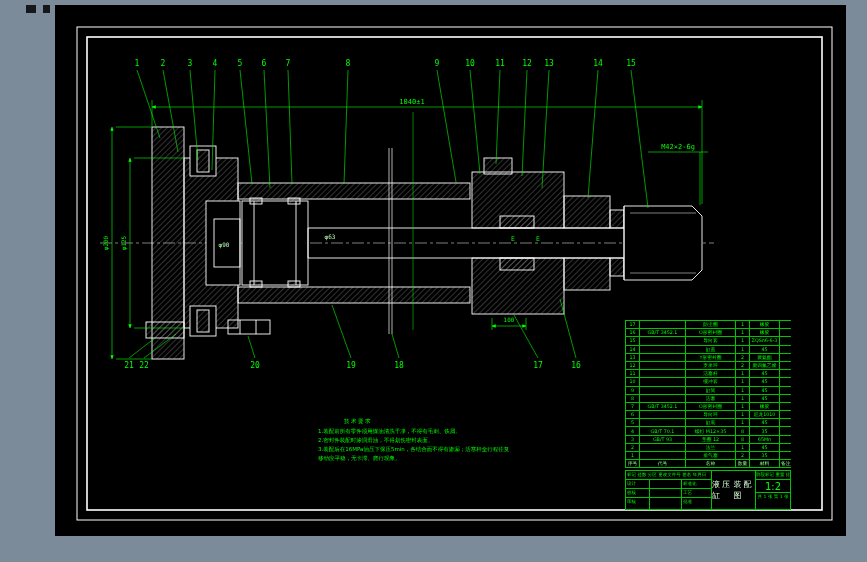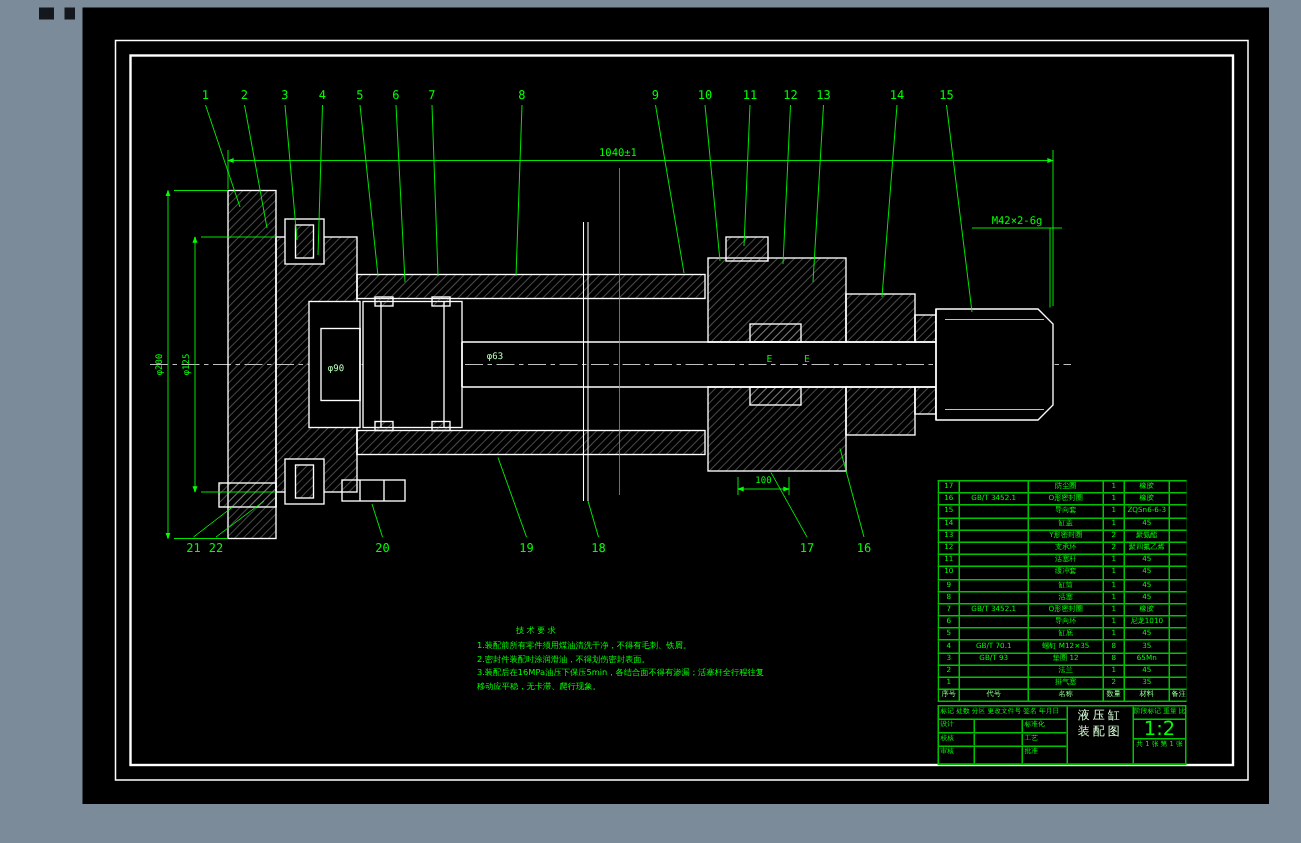--- a/index.html
+++ b/index.html
@@ -26,27 +26,27 @@
 
   
   .tblock{position:absolute;left:625px;top:470px;width:166px;height:40px;z-index:3;color:#00ff00;
           border:0.8px solid #00c400;display:grid;grid-template-columns:86px 44px 34px;box-sizing:border-box;}
   .tb-left{display:grid;grid-template-rows:9px 9px 9px 1fr;border-right:0.5px solid #00c400;}
   .tb-left .r{display:grid;grid-template-columns:24px 32px 28px;border-bottom:0.5px solid #00c400;}
   .tb-left .r:last-child{border-bottom:none;}
   .tb-left .c{border-right:0.5px solid #00c400;font-size:4.5px;line-height:8.5px;overflow:hidden;
               white-space:nowrap;padding-left:1px;}
   .tb-left .c:last-child{border-right:none;}
-  .tb-mid{border-right:0.5px solid #00c400;display:flex;flex-direction:column;align-items:center;
-          justify-content:flex-start;font-size:8px;color:#d9ffd9;letter-spacing:2px;}
+  .tb-mid{border-right:0.5px solid #00c400;display:flex;flex-direction:row;align-items:center;
+          justify-content:space-between;font-size:8px;color:#d9ffd9;letter-spacing:2px;}
   .tb-right{display:grid;grid-template-rows:9px 13px 1fr;}
   .tb-right .rr{border-bottom:0.5px solid #00c400;font-size:4.5px;line-height:8.5px;text-align:center;
                 overflow:hidden;white-space:nowrap;}
   .tb-right .rr:last-child{border-bottom:none;}
-  .tb-right .scale{font-size:13px;line-height:13px;}
+  .tb-right .scale{font-size:10px;line-height:13px;}
 </style>
 </head>
 <body>
 
 <div class="viewport" data-name="cad-viewer-window">
 
   <div class="titlebar-icon icon-a" data-name="titlebar-icon"></div>
   <div class="titlebar-icon icon-b" data-name="titlebar-icon"></div>
 
   <div class="canvas" data-name="drawing-canvas"></div>

